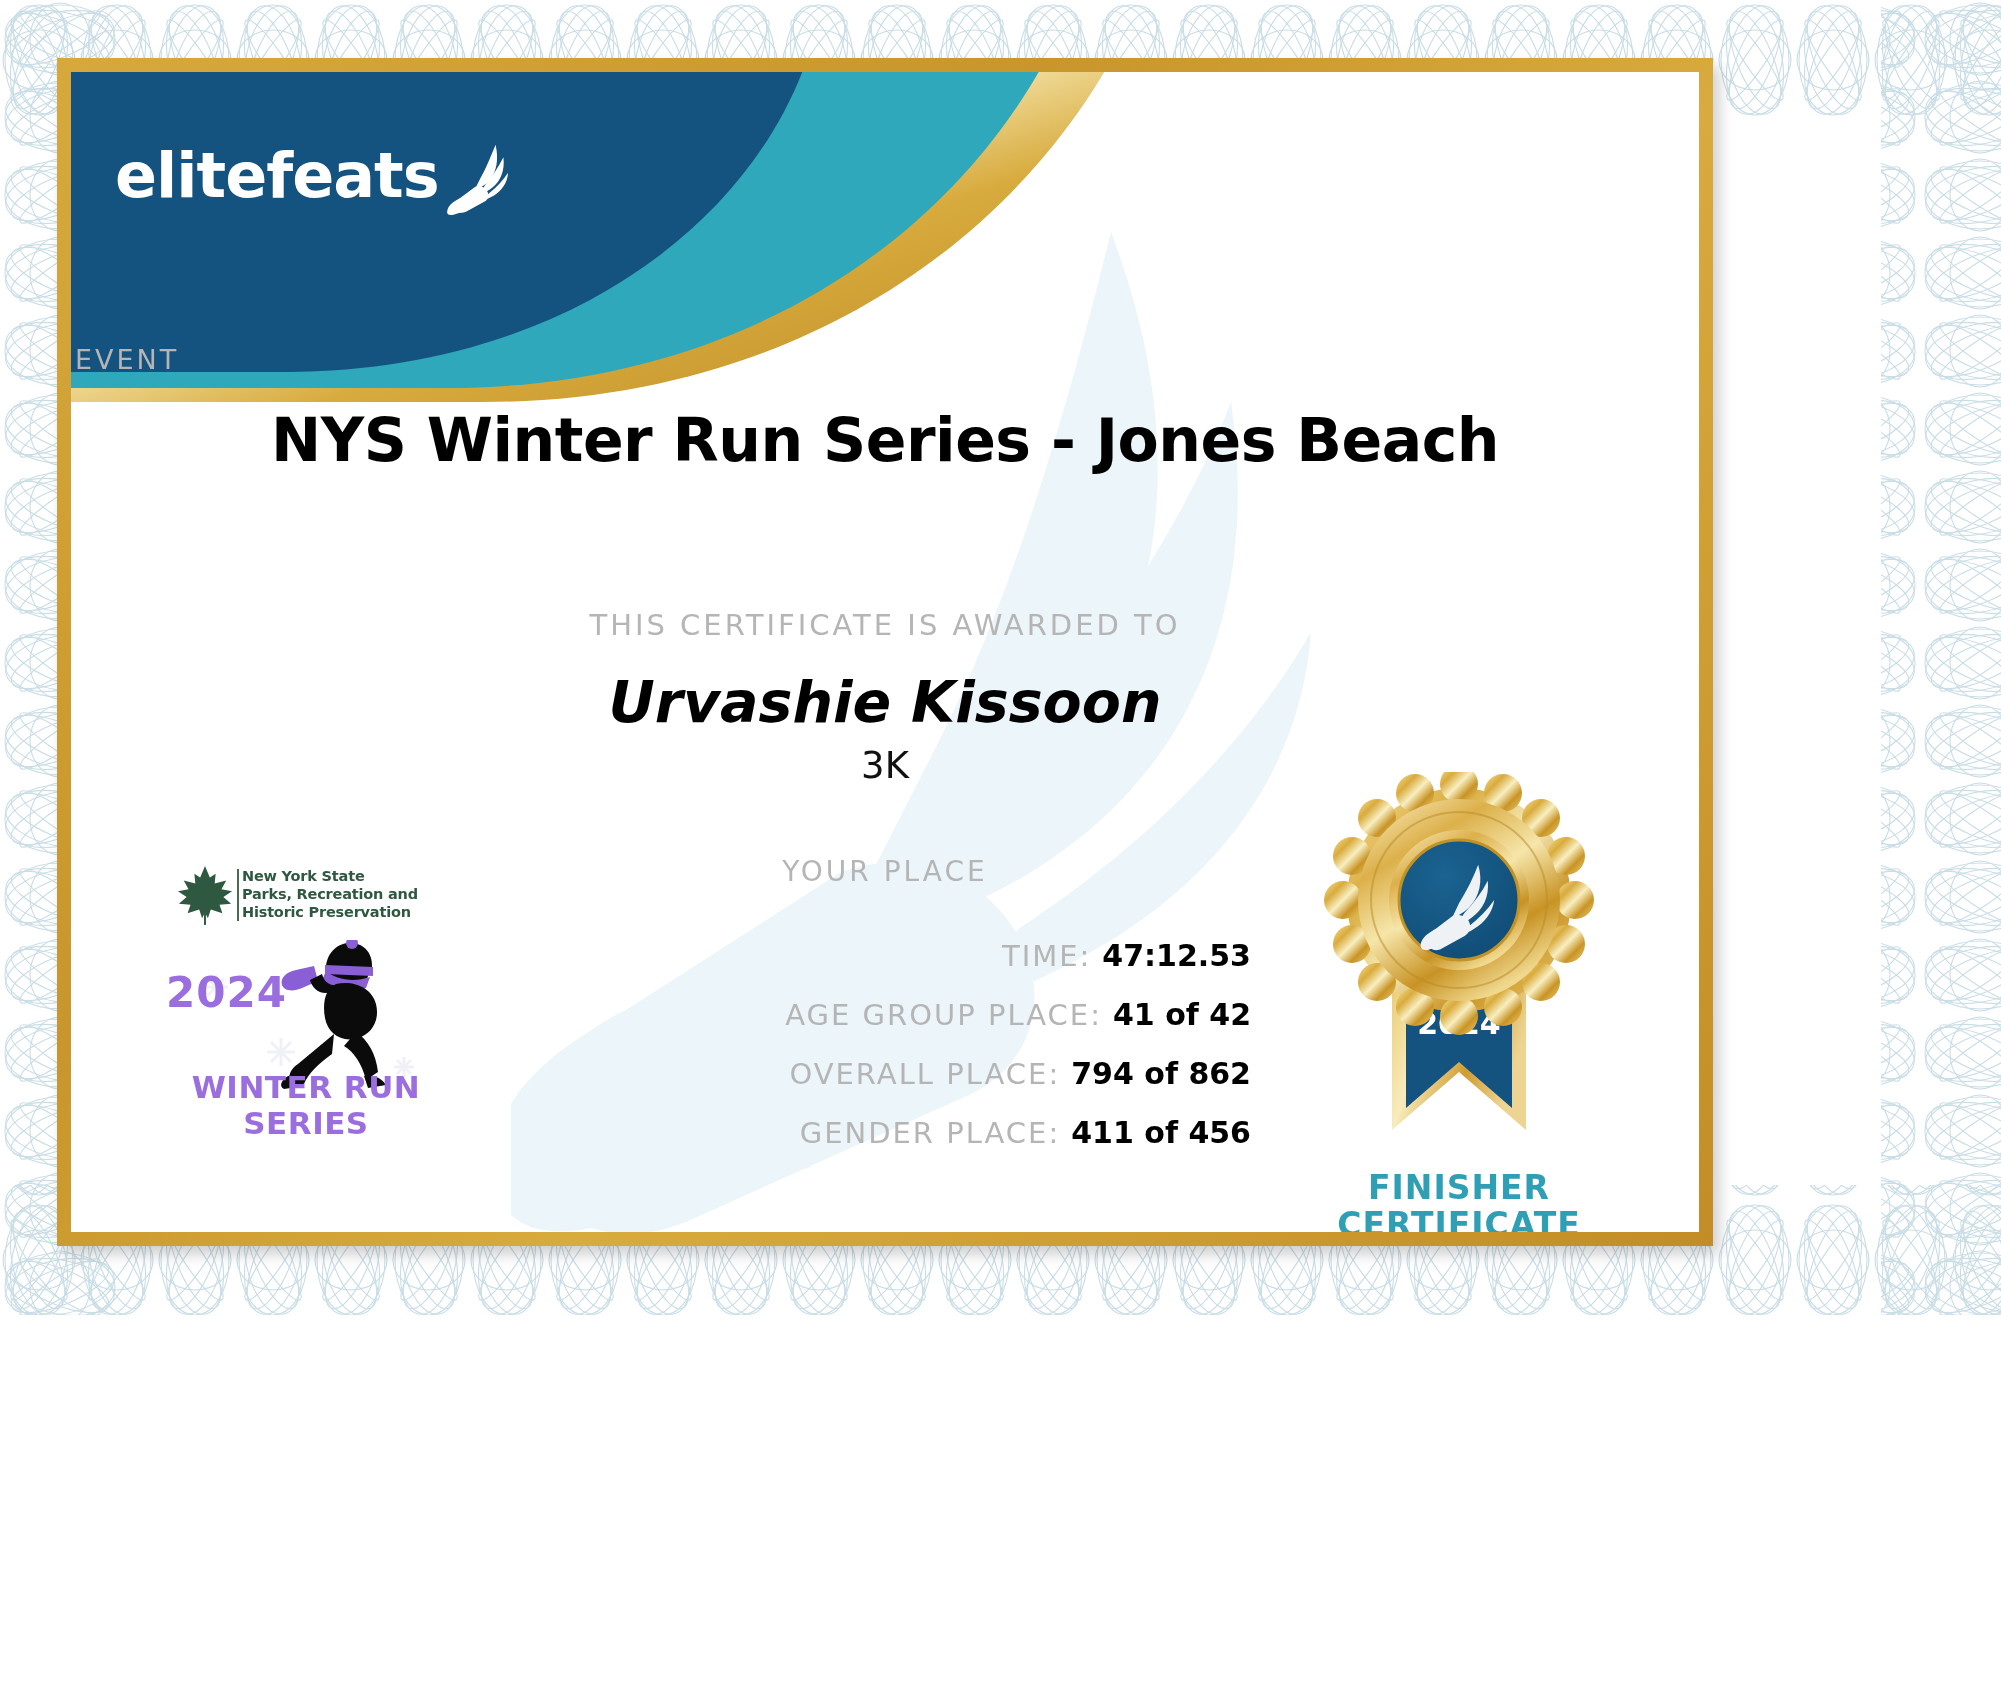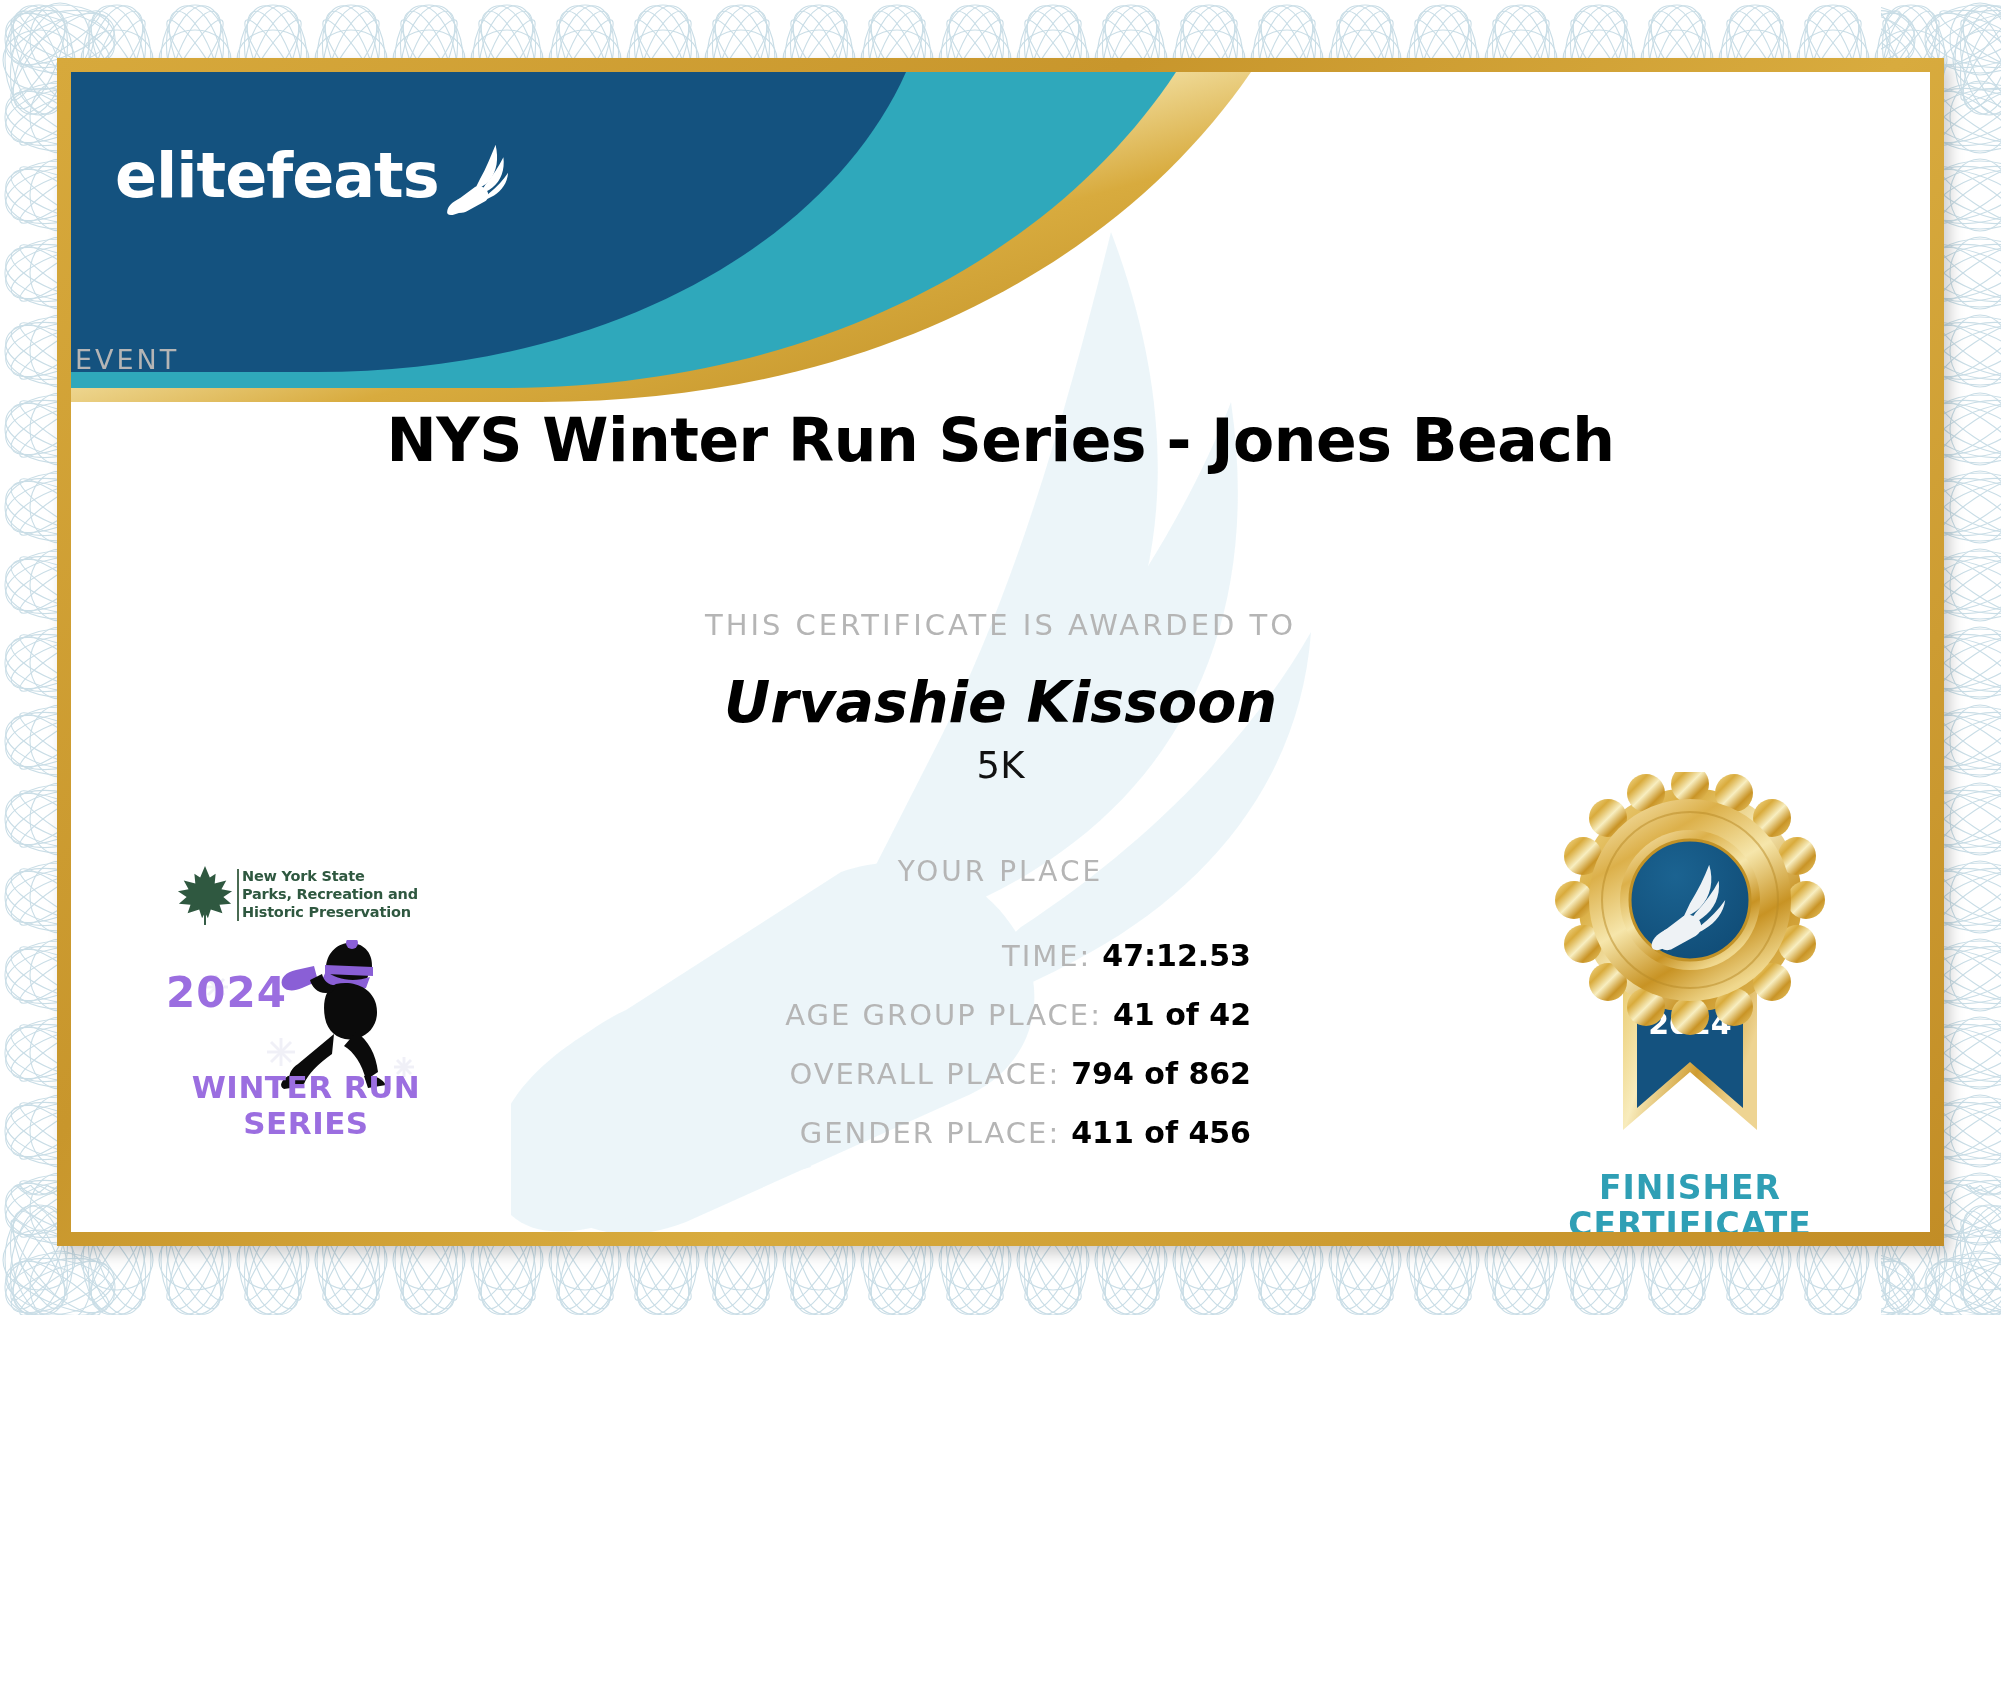--- a/index.html
+++ b/index.html
@@ -20,21 +20,21 @@
   .guilloche{
     position:absolute;inset:0;
     z-index:1;
     pointer-events:none;
   }
 
   
   #gold-frame{
     position:absolute;
     left:57px;top:58px;
-    width:1887px;height:1188px;
+    width:1656px;height:1188px;
     background:linear-gradient(135deg,#d7a93c 0%,#c8962c 35%,#d8ab3e 60%,#c28d26 100%);
     box-shadow:6px 8px 14px rgba(0,0,0,.20);
     z-index:2;
   }
   #frame-inner{
     position:absolute;
     left:14px;top:14px;right:14px;bottom:14px;
     background:#ffffff;
     overflow:hidden;
   }
@@ -291,21 +291,21 @@
         </g>
       </svg>
 
       <div id="content">
 
         <div id="event-label" class="label-muted">EVENT</div>
         <div id="event-title">NYS Winter Run Series - Jones Beach</div>
 
         <div id="awarded-label" class="label-muted">THIS CERTIFICATE IS AWARDED TO</div>
         <div id="recipient-name">Urvashie Kissoon</div>
-        <div id="race-distance">5K</div>
+        <div id="race-distance">3K</div>
 
         <div id="stats-label" class="label-muted">YOUR PLACE</div>
 
         <div id="stats-list">
           <div class="stat-row">
             <span class="stat-key">TIME:</span>
             <span class="stat-val">47:12.53</span>
           </div>
           <div class="stat-row">
             <span class="stat-key">AGE GROUP PLACE:</span>

